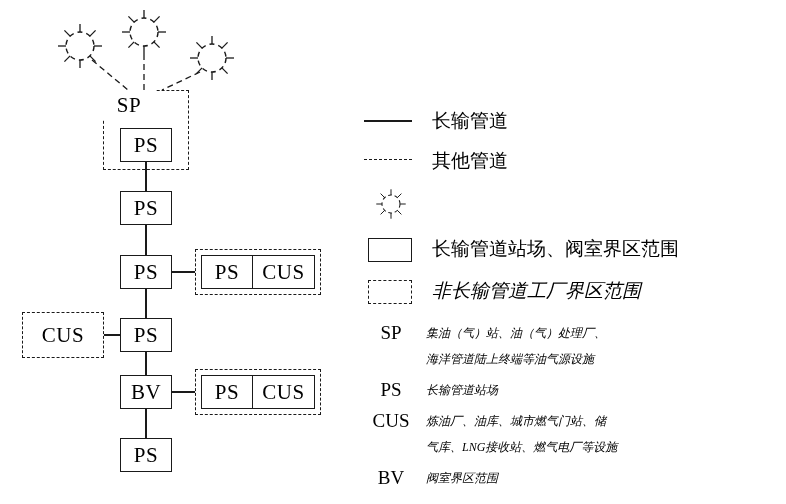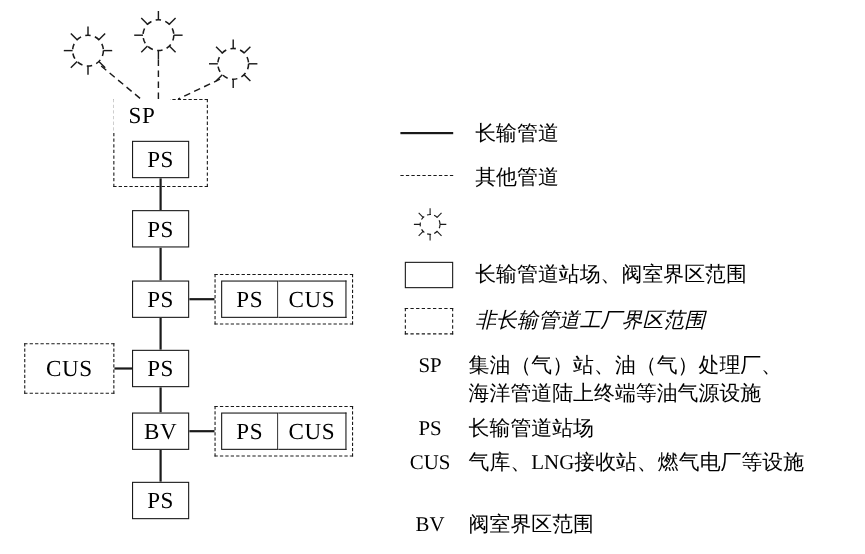--- a/index.html
+++ b/index.html
@@ -125,23 +125,24 @@
     align-items: flex-start;
   }
   .abbr-key {
     width: 58px;
     flex: none;
     text-align: center;
     font-size: 19px;
     line-height: 26px;
   }
   .abbr-val {
-    font-size: 19px;
+    font-size: 12px;
     line-height: 26px;
     margin-left: 6px;
+    font-style: italic;
   }
   .abbr-val div { white-space: nowrap; }
 </style>
 </head>
 <body>
 
 <div id="root">
 
   <div class="diagram">
 
@@ -298,20 +299,21 @@
     <div class="abbr-row" style="left:0px;top:377px;">
       <span class="abbr-key">PS</span>
       <span class="abbr-val">
         <div>长输管道站场</div>
       </span>
     </div>
 
     <div class="abbr-row" style="left:0px;top:408px;">
       <span class="abbr-key">CUS</span>
       <span class="abbr-val">
+        <div>炼油厂、油库、城市燃气门站、储</div>
         <div>气库、LNG接收站、燃气电厂等设施</div>
       </span>
     </div>
 
     <div class="abbr-row" style="left:0px;top:465px;">
       <span class="abbr-key">BV</span>
       <span class="abbr-val">
         <div>阀室界区范围</div>
       </span>
     </div>

